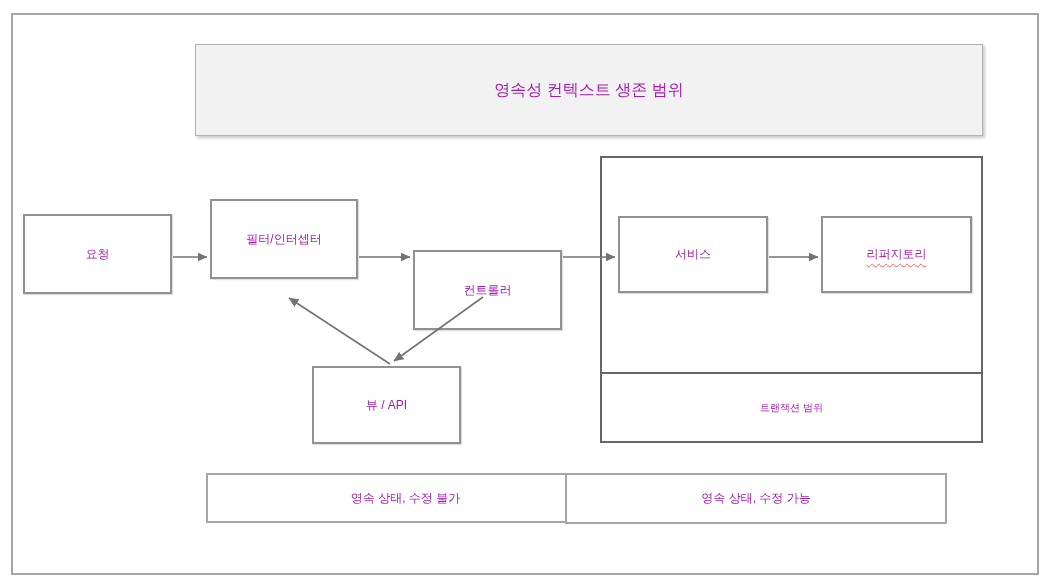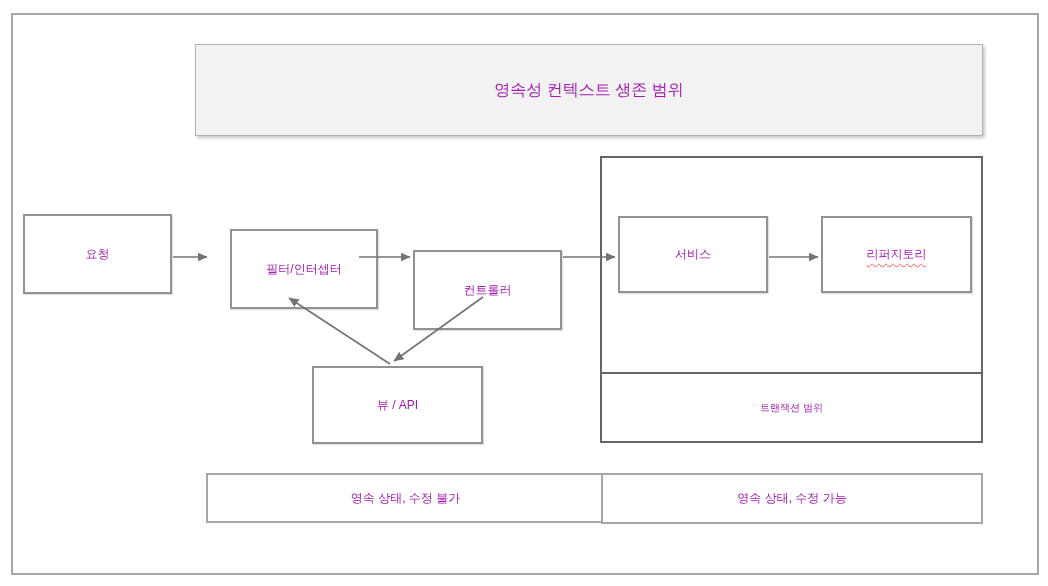--- a/index.html
+++ b/index.html
@@ -40,25 +40,25 @@
     border: 1px solid #b3b3b3;
     box-shadow: 2px 2px 3px rgba(0,0,0,0.22);
     font-size: 16px;
   }
 
   .node {
     border: 2px solid #919191;
     box-shadow: 1px 1px 1px rgba(0,0,0,0.12);
   }
   .node-request    { left: 23px;  top: 214px; width: 149px; height: 80px; }
-  .node-filter     { left: 210px; top: 229px; width: 148px; height: 80px; margin-left: 20px; }
+  .node-filter     { left: 210px; top: 199px; width: 148px; height: 80px; }
   .node-controller { left: 413px; top: 214px; width: 149px; height: 80px; margin-top: 36px; }
   .node-service    { left: 618px; top: 216px; width: 150px; height: 77px; }
   .node-repository { left: 821px; top: 216px; width: 151px; height: 77px; text-align: right; }
-  .node-view       { left: 312px; top: 366px; width: 171px; height: 78px; }
+  .node-view       { left: 312px; top: 366px; width: 149px; height: 78px; }
 
   .tx-container {
     position: absolute;
     left: 600px; top: 156px;
     width: 383px; height: 287px;
     border: 2px solid #666666;
     background: #ffffff;
   }
   .tx-strip {
     position: absolute;
@@ -69,21 +69,21 @@
     align-items: center;
     justify-content: center;
     font-size: 10px;
     margin-top: 41px;
   }
 
   .note {
     border: 2px solid #a6a6a6;
   }
   .note-left  { left: 194px; top: 473px; width: 399px; height: 50px; margin-left: 12px; }
-  .note-right { left: 601px; top: 473px; width: 382px; height: 51px; }
+  .note-right { left: 565px; top: 473px; width: 382px; height: 51px; }
 
   .spellcheck {
     text-decoration-line: underline;
     text-decoration-style: wavy;
     text-decoration-color: #ff5a5a;
     text-decoration-thickness: 1px;
     text-underline-offset: 5px;
   }
 
   .arrows-layer {

